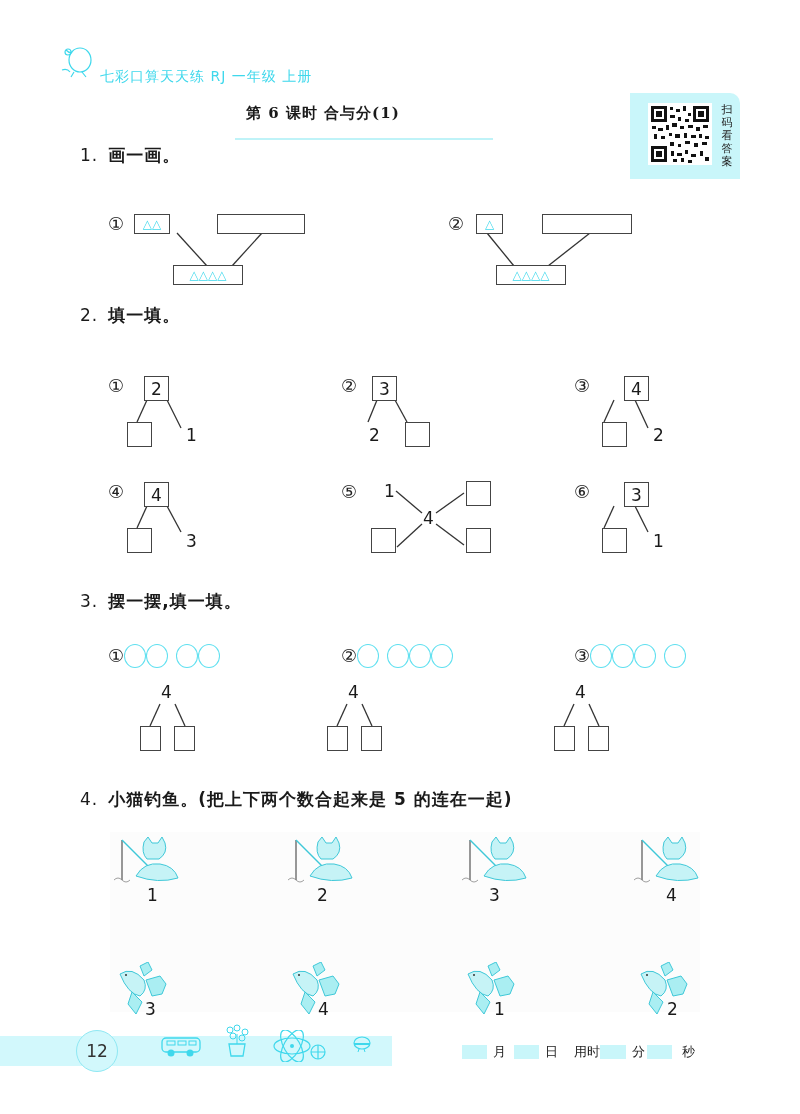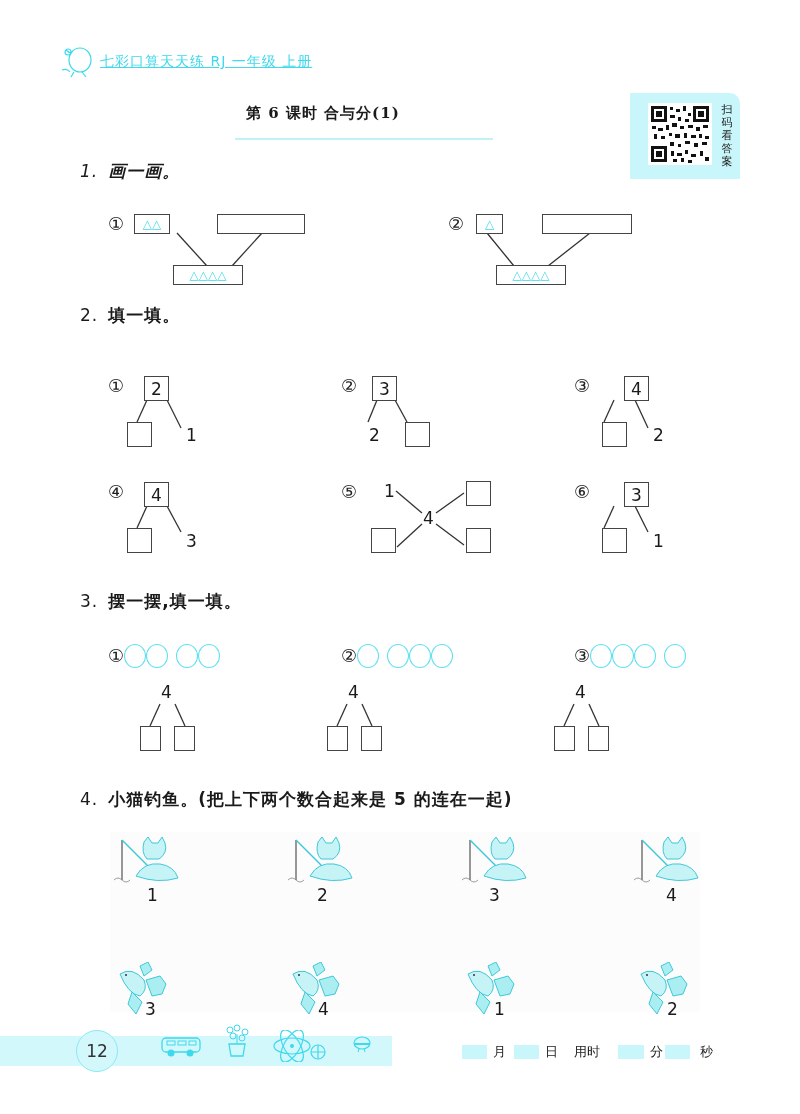--- a/index.html
+++ b/index.html
@@ -1,21 +1,21 @@
 <!DOCTYPE html>
 <html><head>
 <meta charset="utf-8">
 <style>
   * { margin: 0; padding: 0; box-sizing: border-box; }
   html, body { width: 800px; height: 1114px; background: #ffffff; overflow: hidden; }
   body { position: relative; font-family: "DejaVu Sans", "Liberation Sans", sans-serif; color: #1a1a1a; }
   .abs { position: absolute; }
 
   
-  .brand { left: 100px; top: 53px; font-size: 14px; color: #3fd8ec; letter-spacing: 1px; white-space: nowrap; text-decoration: underline; }
+  .brand { left: 100px; top: 68px; font-size: 14px; color: #3fd8ec; letter-spacing: 1px; white-space: nowrap; }
   .brand-logo { left: 56px; top: 42px; width: 40px; height: 36px; }
   .lesson-title { left: 246px; top: 104px; font-family: "DejaVu Serif", "Liberation Serif", serif; font-weight: bold; font-size: 15px; white-space: nowrap; letter-spacing: 1px; }
   .title-underline { left: 235px; top: 138px; width: 258px; height: 2px; background: #bff3f8; }
 
   .qr-panel { left: 630px; top: 93px; width: 110px; height: 86px; background: #c9f6fa; border-top-right-radius: 10px; }
   .qr-box { left: 648px; top: 103px; width: 64px; height: 62px; background: #fff; }
   .qr-text { left: 719px; top: 103px; width: 16px; font-size: 11px; line-height: 13px; color: #222; text-align: center; }
 
   
   .q-heading { left: 80px; font-size: 17px; font-weight: bold; white-space: nowrap; letter-spacing: 1px; }
@@ -145,21 +145,21 @@
   </g>
 </svg>
 <div class="abs qr-text">
   <div>扫</div>
   <div>码</div>
   <div>看</div>
   <div>答</div>
   <div>案</div>
 </div>
 
-<div class="abs q-heading" style="top:160px;font-style:italic;">
+<div class="abs q-heading" style="top:144px;">
   <span class="num">1.</span><span>画一画。</span>
 </div>
 
 <div class="abs circ" style="left:108px;top:214px;">①</div>
 <div class="abs box tri-box" style="left:134px;top:214px;width:36px;height:20px;">△△</div>
 <div class="abs box" style="left:217px;top:214px;width:88px;height:20px;"></div>
 <div class="abs box tri-box" style="left:173px;top:265px;width:70px;height:20px;">△△△△</div>
 
 <div class="abs circ" style="left:448px;top:214px;">②</div>
 <div class="abs box tri-box" style="left:476px;top:214px;width:27px;height:20px;">△</div>
@@ -334,18 +334,18 @@
   <ellipse cx="12" cy="9" rx="8" ry="6" fill="none" stroke="#3fd8ec" stroke-width="1.2"></ellipse>
   <path d="M4 10 h16" stroke="#3fd8ec" stroke-width="2"></path>
   <path d="M9 15 l-1 3 M14 15 l1 3" stroke="#3fd8ec"></path>
 </svg>
 
 <div class="abs date-row">
   <span class="fill"></span>
   <span style="margin-right:8px;">月</span>
   <span class="fill"></span>
   <span style="margin-right:16px;">日</span>
-  <span style="margin-right:18px;text-align:right;">用时</span>
+  <span style="margin-right:0;text-align:right;">用时</span>
   <span class="fill" style="width:26px;"></span>
   <span style="margin-right:2px;">分</span>
   <span class="fill" style="width:25px;margin-right:10px;"></span>
   <span>秒</span>
 </div>
 
 </body></html>

